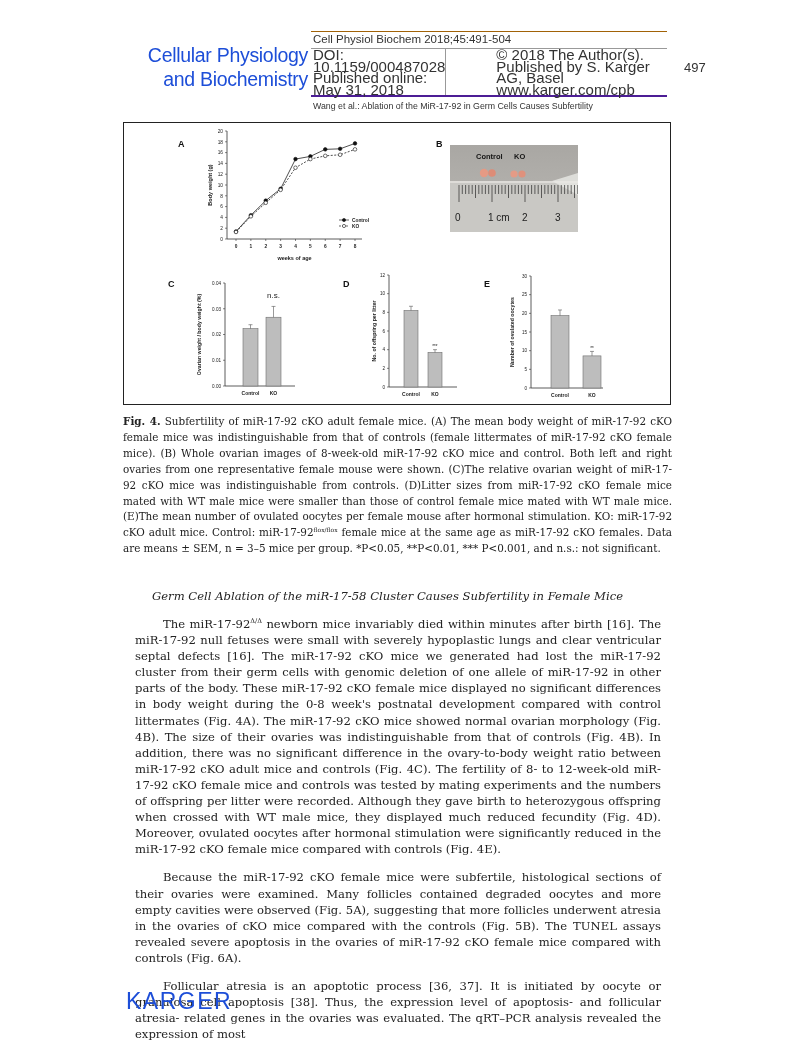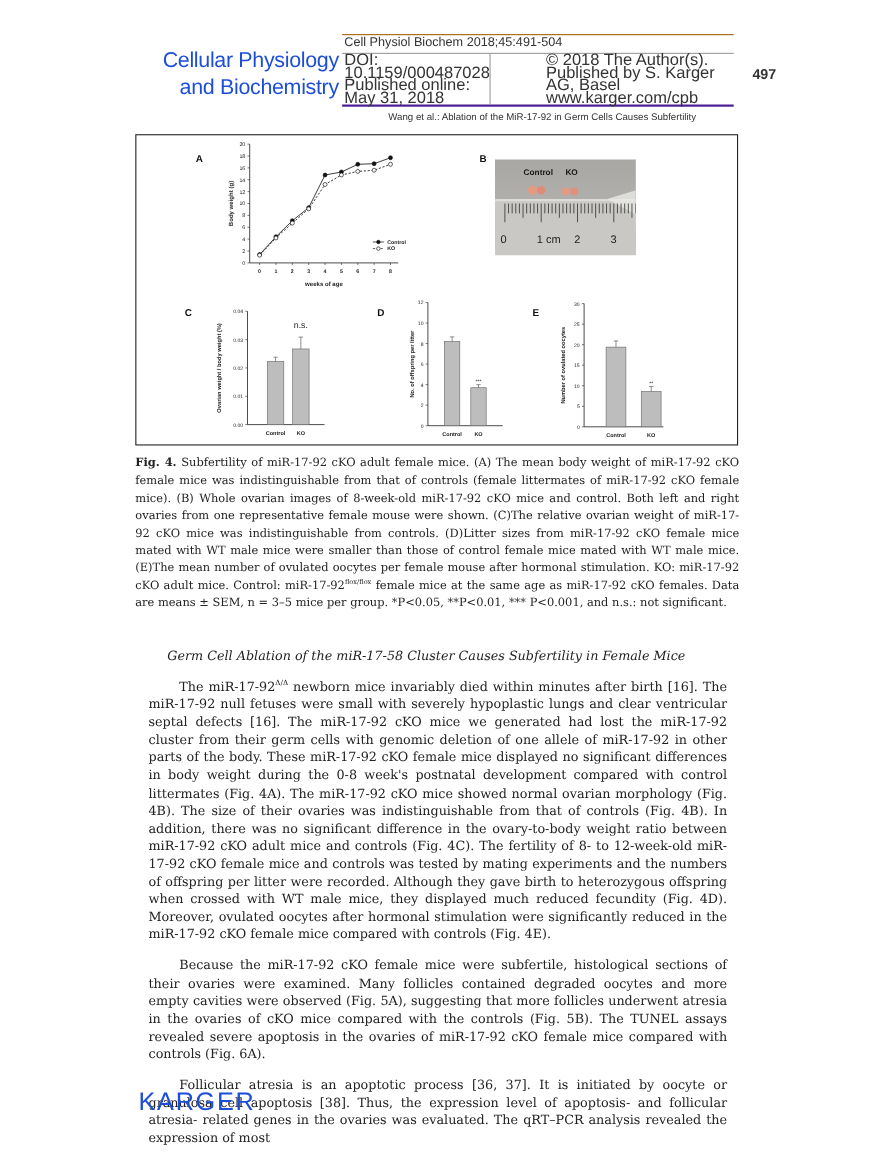--- a/index.html
+++ b/index.html
@@ -6,22 +6,22 @@
   body { width: 793px; height: 1058px; position: relative; overflow: hidden; font-family: "DejaVu Serif", serif; color: #1a1a1a; }
   .abs { position: absolute; }
 
   
   .journal-name { left: 112px; top: 43px; width: 196px; font-family: "Liberation Sans", sans-serif; font-size: 19.5px; line-height: 24px; color: #1d4ed8; text-align: right; letter-spacing: -0.3px; }
   .hdr-block { left: 311px; top: 31px; width: 356px; font-family: "Liberation Sans", sans-serif; color: #333; }
   .hdr-cite { font-size: 11.5px; height: 16px; line-height: 15px; border-top: 1px solid #a16207; padding-left: 2px; }
   .hdr-row { display: flex; border-top: 1px solid #999; border-bottom: 2px solid #4c1d95; font-size: 15px; line-height: 11.5px; gap: 48px; }
   .hdr-row .c1 { width: 146px; padding-left: 2px; border-right: 1px solid #999; }
   .hdr-row .c2 { padding-left: 2px; }
-  .hdr-author { font-size: 8.8px; line-height: 12px; padding-left: 2px; margin-top: 3px; margin-left: 40px; }
-  .page-num { left: 684px; top: 60px; font-family: "Liberation Sans", sans-serif; font-size: 13px; color: #333; font-weight: bold; }
+  .hdr-author { font-size: 8.8px; line-height: 12px; padding-left: 2px; margin-top: 3px; }
+  .page-num { left: 684px; top: 60px; font-family: "Liberation Sans", sans-serif; font-size: 13px; color: #333; }
 
   
   .fig-frame { left: 123px; top: 122px; width: 546px; height: 281px; border: 1.5px solid #222; background: #fff; }
   .panel-letter { font-family: "Liberation Sans", sans-serif; font-weight: bold; font-size: 9px; color: #111; }
   svg text { font-family: "Liberation Sans", sans-serif; }
 
   
   .photo { left: 450px; top: 145px; width: 128px; height: 87px; background: linear-gradient(180deg, #a9a7a3 0%, #b1afab 45%, #c5c4c0 55%, #bcbab6 100%); overflow: hidden; }
 
   

